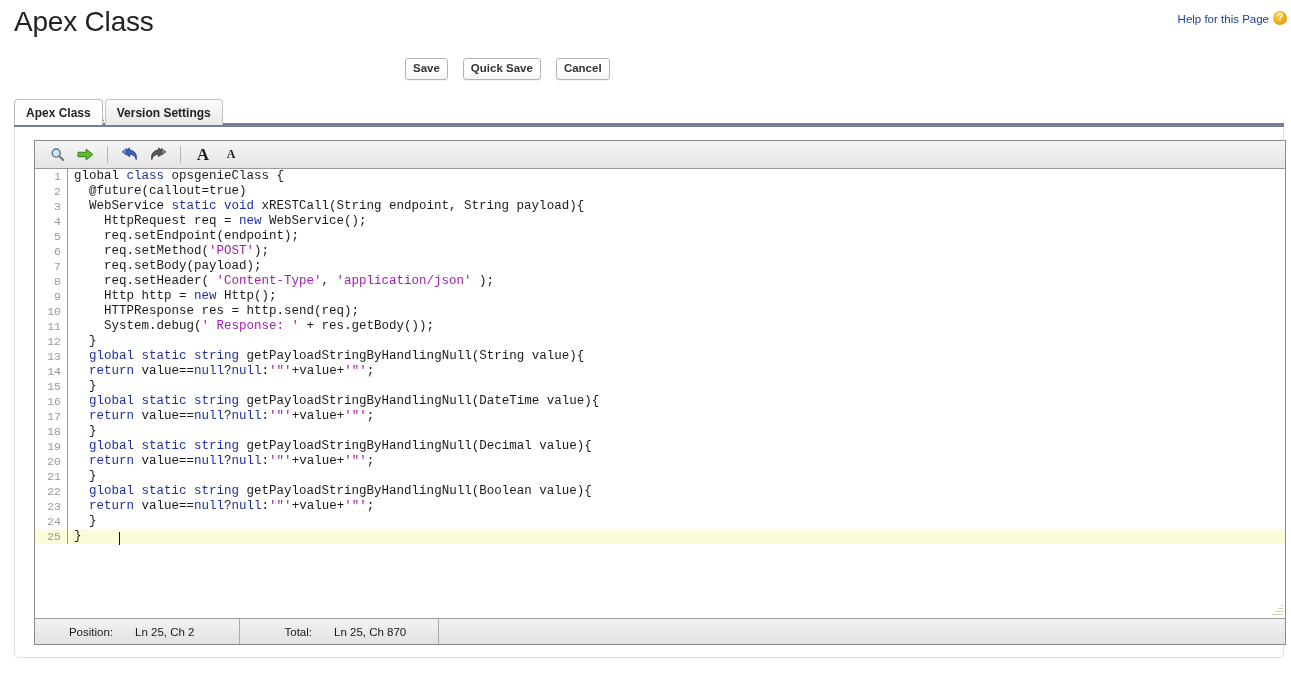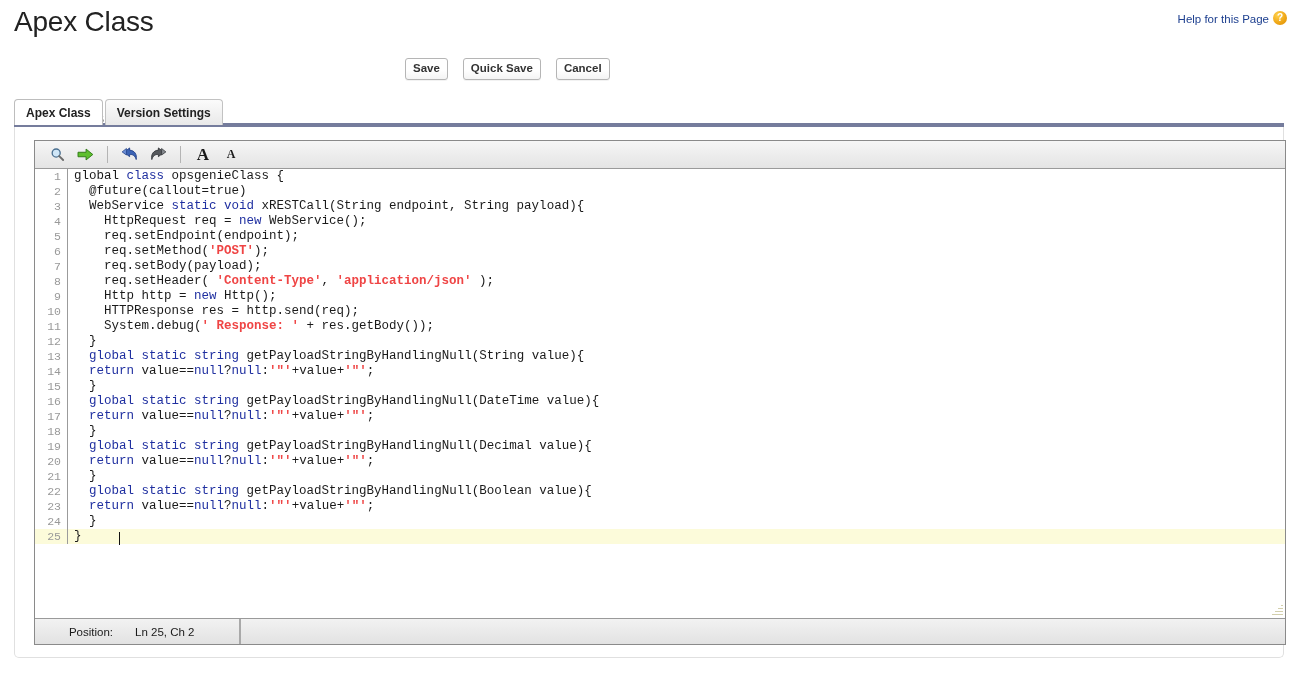--- a/index.html
+++ b/index.html
@@ -215,21 +215,21 @@
     flex: 0 0 1px;
     width: 1px;
     height: 15px;
     background: #9b9b9b;
   }
   .code-text {
     padding-left: 6px;
     color: #1a1a1a;
   }
   .kw  { color: #1f2fa0; font-weight: normal; }
-  .str { color: #ef4444; font-weight: bold; }
+  .str { color: #a21caf; }
   .plain { color: #1a1a1a; }
 
   #caret {
     position: absolute;
     left: 84px; top: 363px;
     width: 1px; height: 13px;
     background: #111111;
   }
   #resize-grip {
     position: absolute;
@@ -364,17 +364,21 @@
         <i style="bottom:10px; width:2px;"></i>
       </div>
     </div>
 
     <div id="status-bar">
       <div class="sb-cell" style="border-right:none;">
         <span class="sb-label">Position:</span>
         <span class="sb-value">Ln 25, Ch 2</span>
       </div>
       <div class="sb-cell" style="width:1px;"></div>
+      <div class="sb-cell" style="border-right:none;">
+        <span class="sb-label" style="width:80px;">Total:</span>
+        <span class="sb-value">Ln 25, Ch 870</span>
+      </div>
       <div class="sb-cell" style="width:1px;"></div>
     </div>
 
   </div>
 </div>
 
 </body></html>

